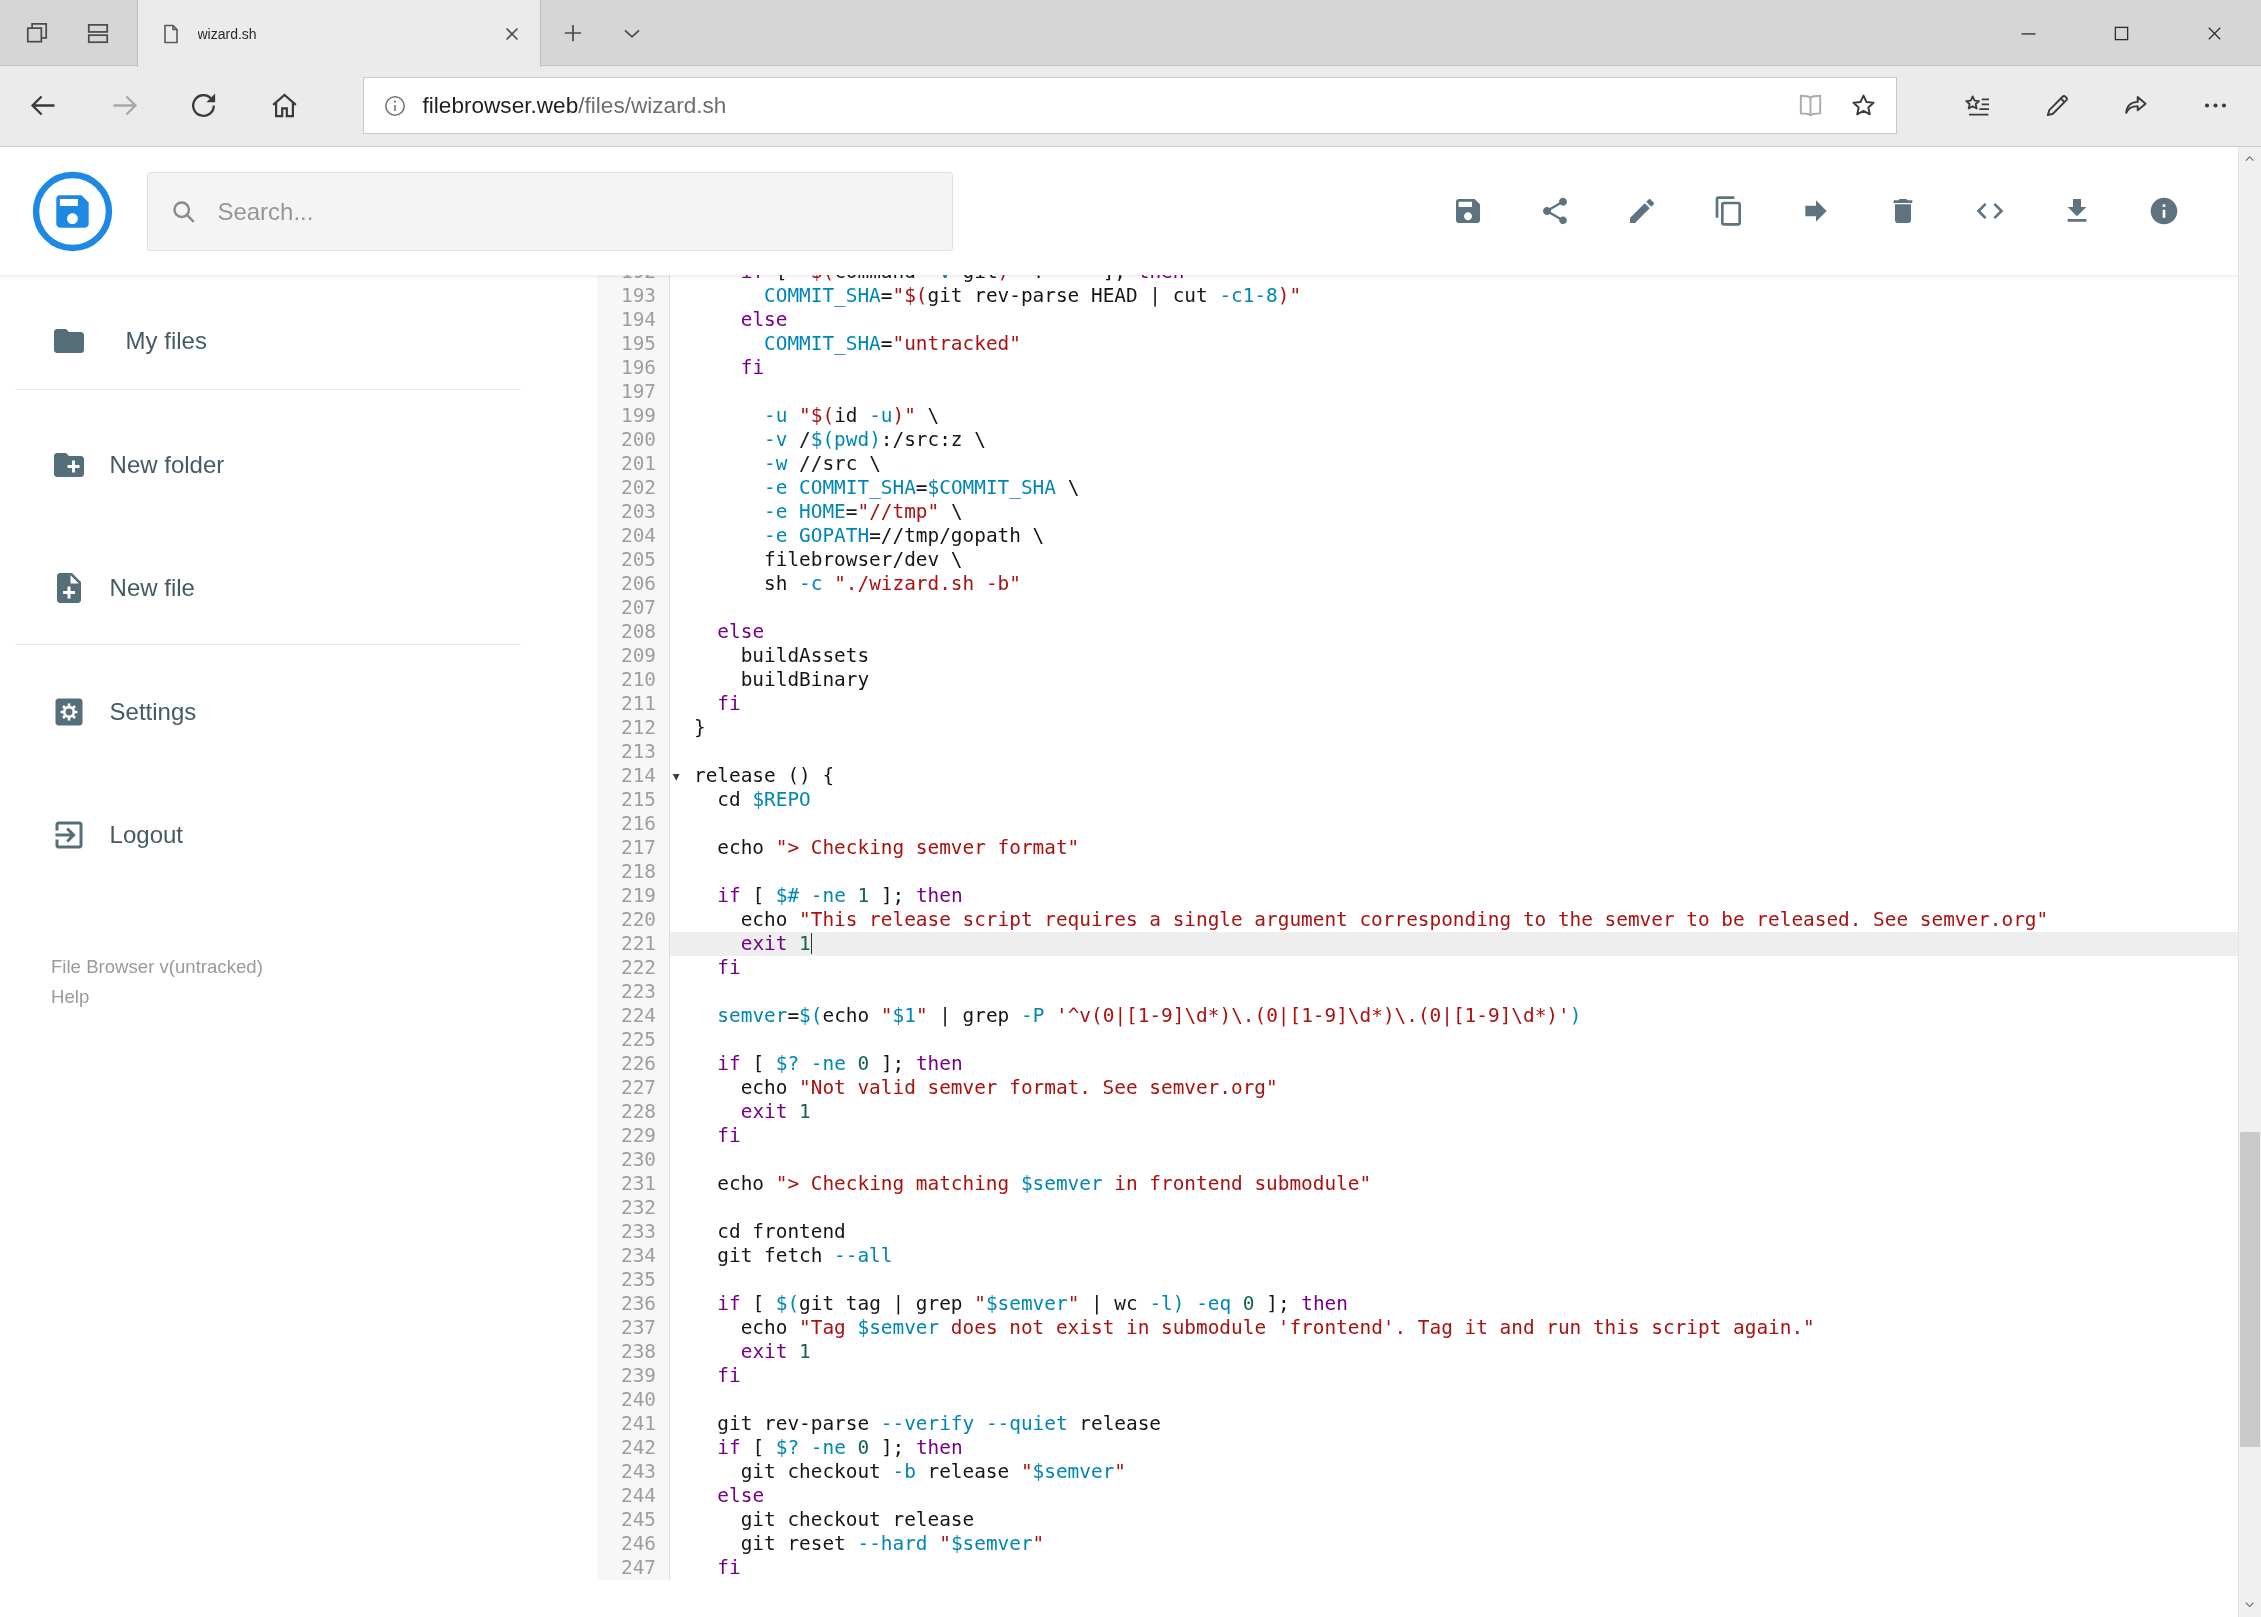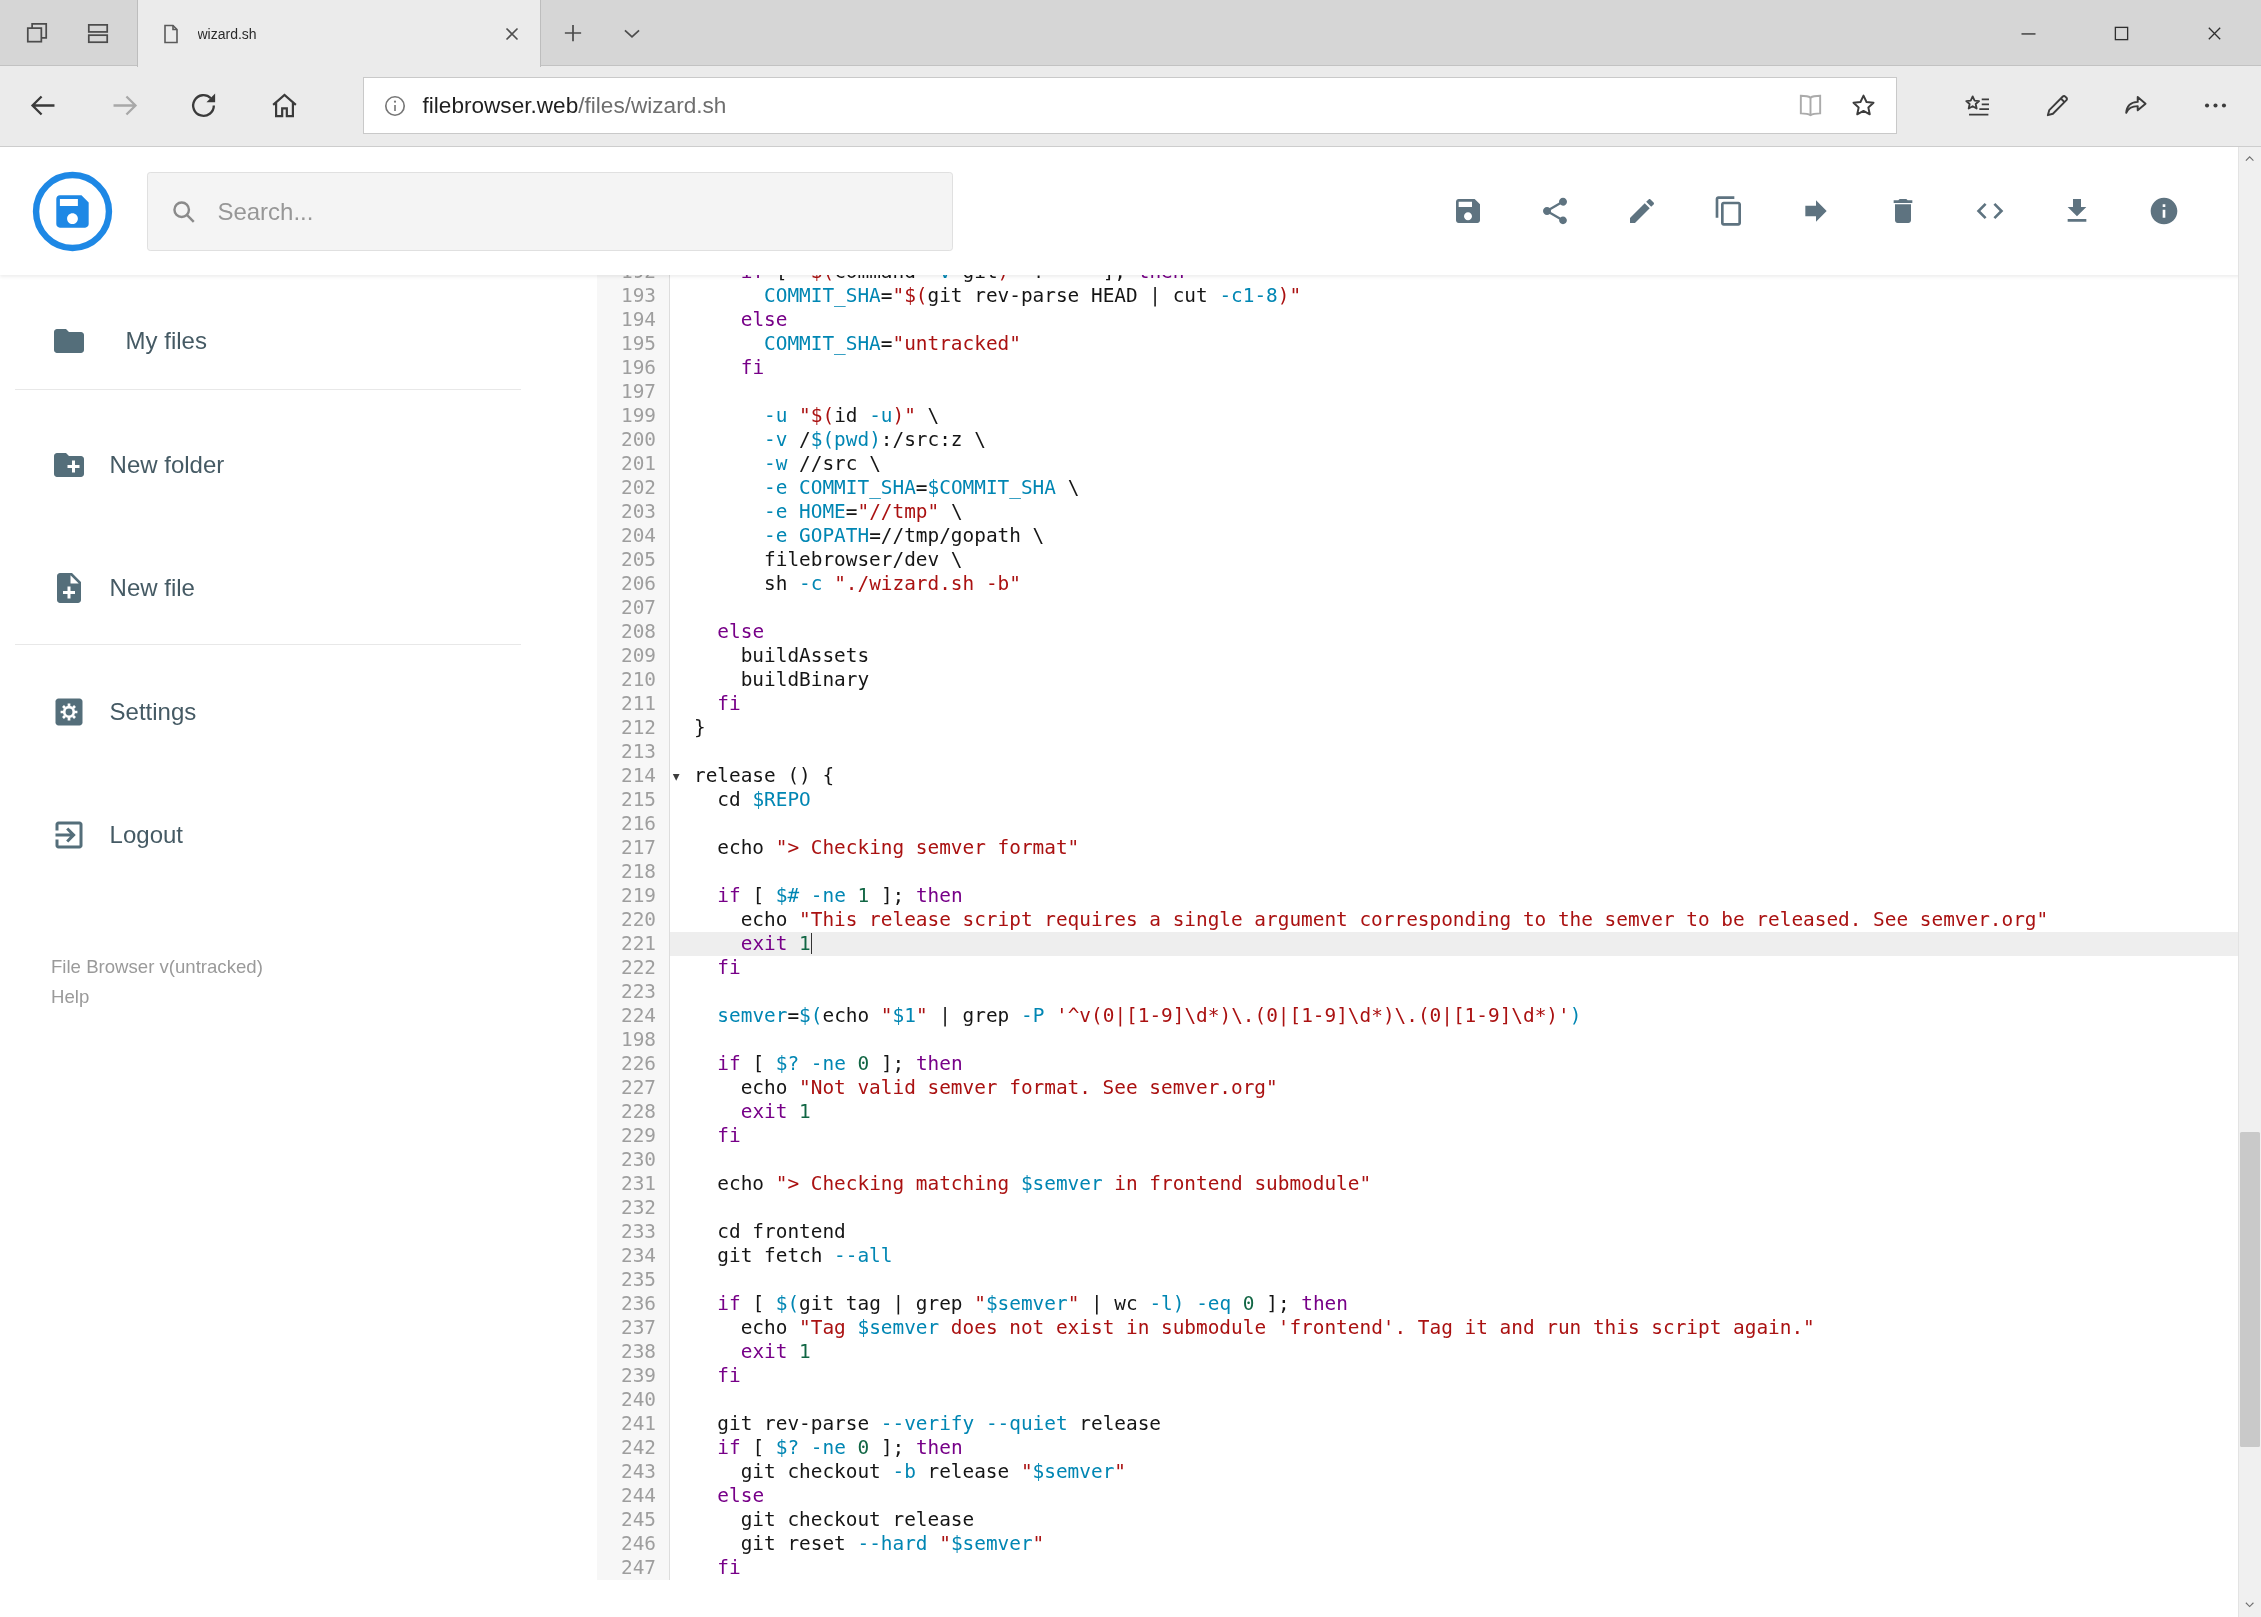--- a/index.html
+++ b/index.html
@@ -454,21 +454,21 @@
       </div>
       <div class="cm-line">
         <span class="ln">223</span>
         <span class="codetext"></span>
       </div>
       <div class="cm-line">
         <span class="ln">224</span>
         <span class="codetext"><span class="tk-p">  </span><span class="tk-v">semver</span><span class="tk-p">=</span><span class="tk-v">$(</span><span class="tk-p">echo </span><span class="tk-s">"</span><span class="tk-v">$1</span><span class="tk-s">"</span><span class="tk-p"> | grep </span><span class="tk-a">-P</span><span class="tk-p"> </span><span class="tk-s">'^v(0|[1-9]\d*)\.(0|[1-9]\d*)\.(0|[1-9]\d*)'</span><span class="tk-v">)</span></span>
       </div>
       <div class="cm-line">
-        <span class="ln">198</span>
+        <span class="ln">225</span>
         <span class="codetext"></span>
       </div>
       <div class="cm-line">
         <span class="ln">226</span>
         <span class="codetext"><span class="tk-p">  </span><span class="tk-k">if</span><span class="tk-p"> [ </span><span class="tk-v">$?</span><span class="tk-p"> </span><span class="tk-a">-ne</span><span class="tk-p"> </span><span class="tk-n">0</span><span class="tk-p"> ]; </span><span class="tk-k">then</span></span>
       </div>
       <div class="cm-line">
         <span class="ln">227</span>
         <span class="codetext"><span class="tk-p">    echo </span><span class="tk-s">"Not valid semver format. See semver.org"</span></span>
       </div>

